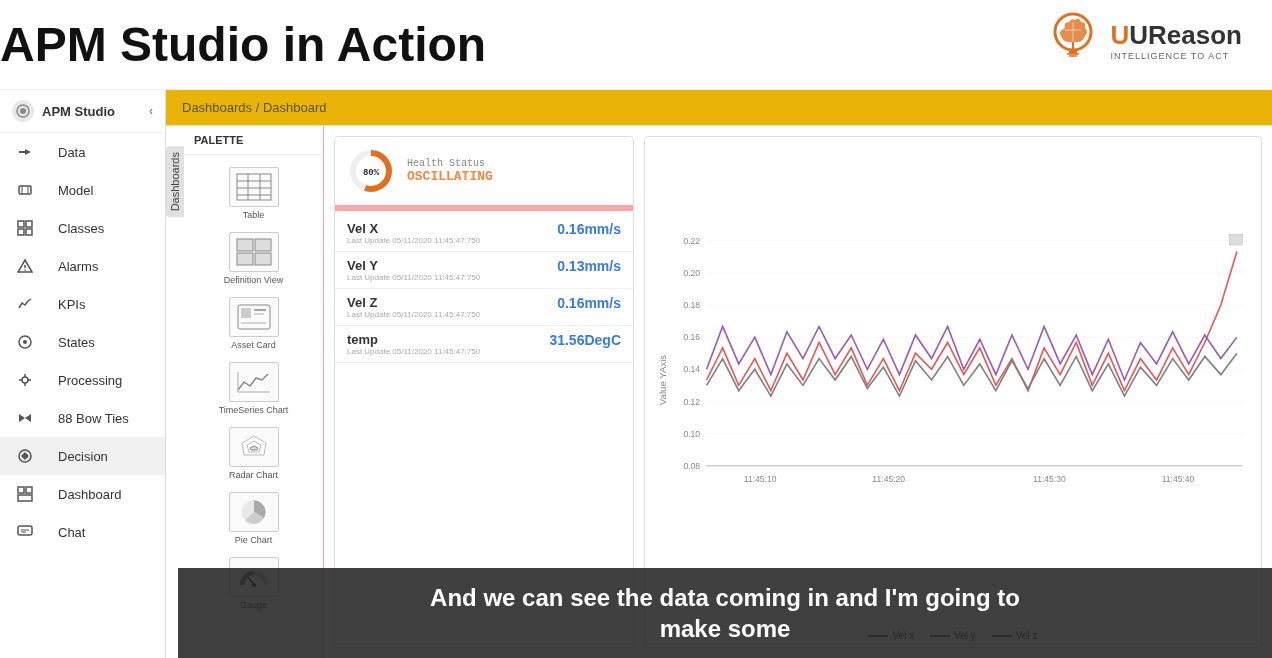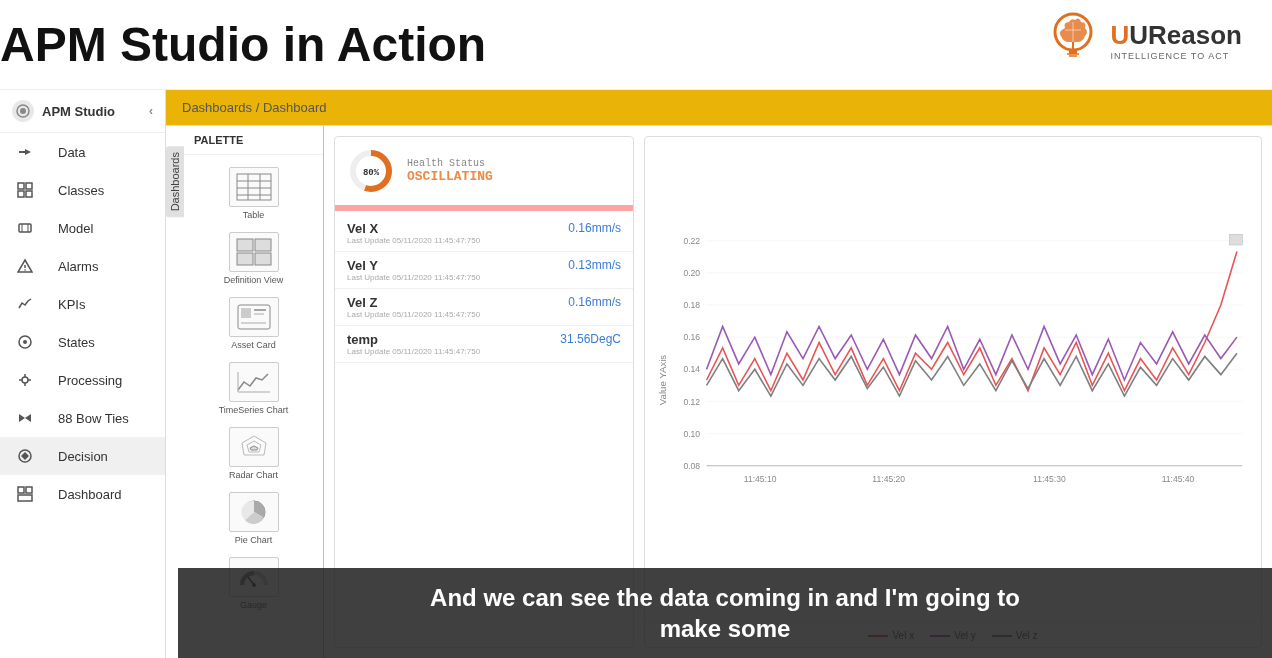--- a/index.html
+++ b/index.html
@@ -263,22 +263,22 @@
     .metric-name {
       font-size: 13px;
       font-weight: bold;
       color: #333;
     }
     .metric-ts {
       font-size: 8px;
       color: #aaa;
     }
     .metric-value {
-      font-size: 12px;
-      font-weight: normal;
+      font-size: 14px;
+      font-weight: bold;
       color: #3a7bd5;
     }
 
     
     .chart-card {
       flex: 1;
       display: flex;
       flex-direction: column;
     }
     .chart-container {
@@ -401,43 +401,43 @@
               <line x1="2" y1="8" x2="8" y2="8" stroke="#555" stroke-width="2"></line>
               <polygon points="8,5 14,8 8,11" fill="#555"></polygon>
             </svg>
         </span>
         <span>Data</span>
       </div>
 
       <div class="nav-item">
         <span class="nav-icon">
           <svg width="16" height="16" viewBox="0 0 16 16">
+              <rect x="2" y="4" width="12" height="8" rx="1" fill="none" stroke="#555" stroke-width="1.5"></rect>
+              <line x1="5" y1="4" x2="5" y2="12" stroke="#555" stroke-width="1"></line>
+              <line x1="11" y1="4" x2="11" y2="12" stroke="#555" stroke-width="1"></line>
+            </svg>
+        </span>
+        <span>Model</span>
+      </div>
+
+      <div class="nav-item">
+        <span class="nav-icon">
+          <svg width="16" height="16" viewBox="0 0 16 16">
               <rect x="1" y="1" width="6" height="6" fill="none" stroke="#555" stroke-width="1.5"></rect>
               <rect x="9" y="1" width="6" height="6" fill="none" stroke="#555" stroke-width="1.5"></rect>
               <rect x="1" y="9" width="6" height="6" fill="none" stroke="#555" stroke-width="1.5"></rect>
               <rect x="9" y="9" width="6" height="6" fill="none" stroke="#555" stroke-width="1.5"></rect>
             </svg>
         </span>
         <span>Classes</span>
       </div>
 
       <div class="nav-item">
         <span class="nav-icon">
           <svg width="16" height="16" viewBox="0 0 16 16">
-              <rect x="2" y="4" width="12" height="8" rx="1" fill="none" stroke="#555" stroke-width="1.5"></rect>
-              <line x1="5" y1="4" x2="5" y2="12" stroke="#555" stroke-width="1"></line>
-              <line x1="11" y1="4" x2="11" y2="12" stroke="#555" stroke-width="1"></line>
-            </svg>
-        </span>
-        <span>Model</span>
-      </div>
-
-      <div class="nav-item">
-        <span class="nav-icon">
-          <svg width="16" height="16" viewBox="0 0 16 16">
               <polygon points="8,2 15,14 1,14" fill="none" stroke="#555" stroke-width="1.5"></polygon>
               <line x1="8" y1="7" x2="8" y2="10" stroke="#555" stroke-width="1.5"></line>
               <circle cx="8" cy="12" r="0.8" fill="#555"></circle>
             </svg>
         </span>
         <span>Alarms</span>
       </div>
 
       <div class="nav-item">
         <span class="nav-icon">
@@ -492,20 +492,30 @@
         <span class="nav-icon">
           <svg width="16" height="16" viewBox="0 0 16 16">
               <rect x="1" y="1" width="6" height="6" fill="none" stroke="#555" stroke-width="1.5"></rect>
               <rect x="9" y="1" width="6" height="6" fill="none" stroke="#555" stroke-width="1.5"></rect>
               <rect x="1" y="9" width="14" height="6" fill="none" stroke="#555" stroke-width="1.5"></rect>
             </svg>
         </span>
         <span>Dashboard</span>
       </div>
 
+      <div class="nav-item">
+        <span class="nav-icon">
+          <svg width="16" height="16" viewBox="0 0 16 16">
+              <rect x="1" y="2" width="14" height="9" rx="2" fill="none" stroke="#555" stroke-width="1.5"></rect>
+              <line x1="4" y1="6" x2="12" y2="6" stroke="#555" stroke-width="1"></line>
+              <line x1="4" y1="8" x2="9" y2="8" stroke="#555" stroke-width="1"></line>
+            </svg>
+        </span>
+        <span>Chat</span>
+      </div>
 
     </nav>
   </div>
 
   <div class="content-wrapper">
     <div class="breadcrumb-bar">Dashboards / Dashboard</div>
 
     <div class="dashboard-content">
 
       <div style="display:flex;flex-direction:row;flex-shrink:0;">

